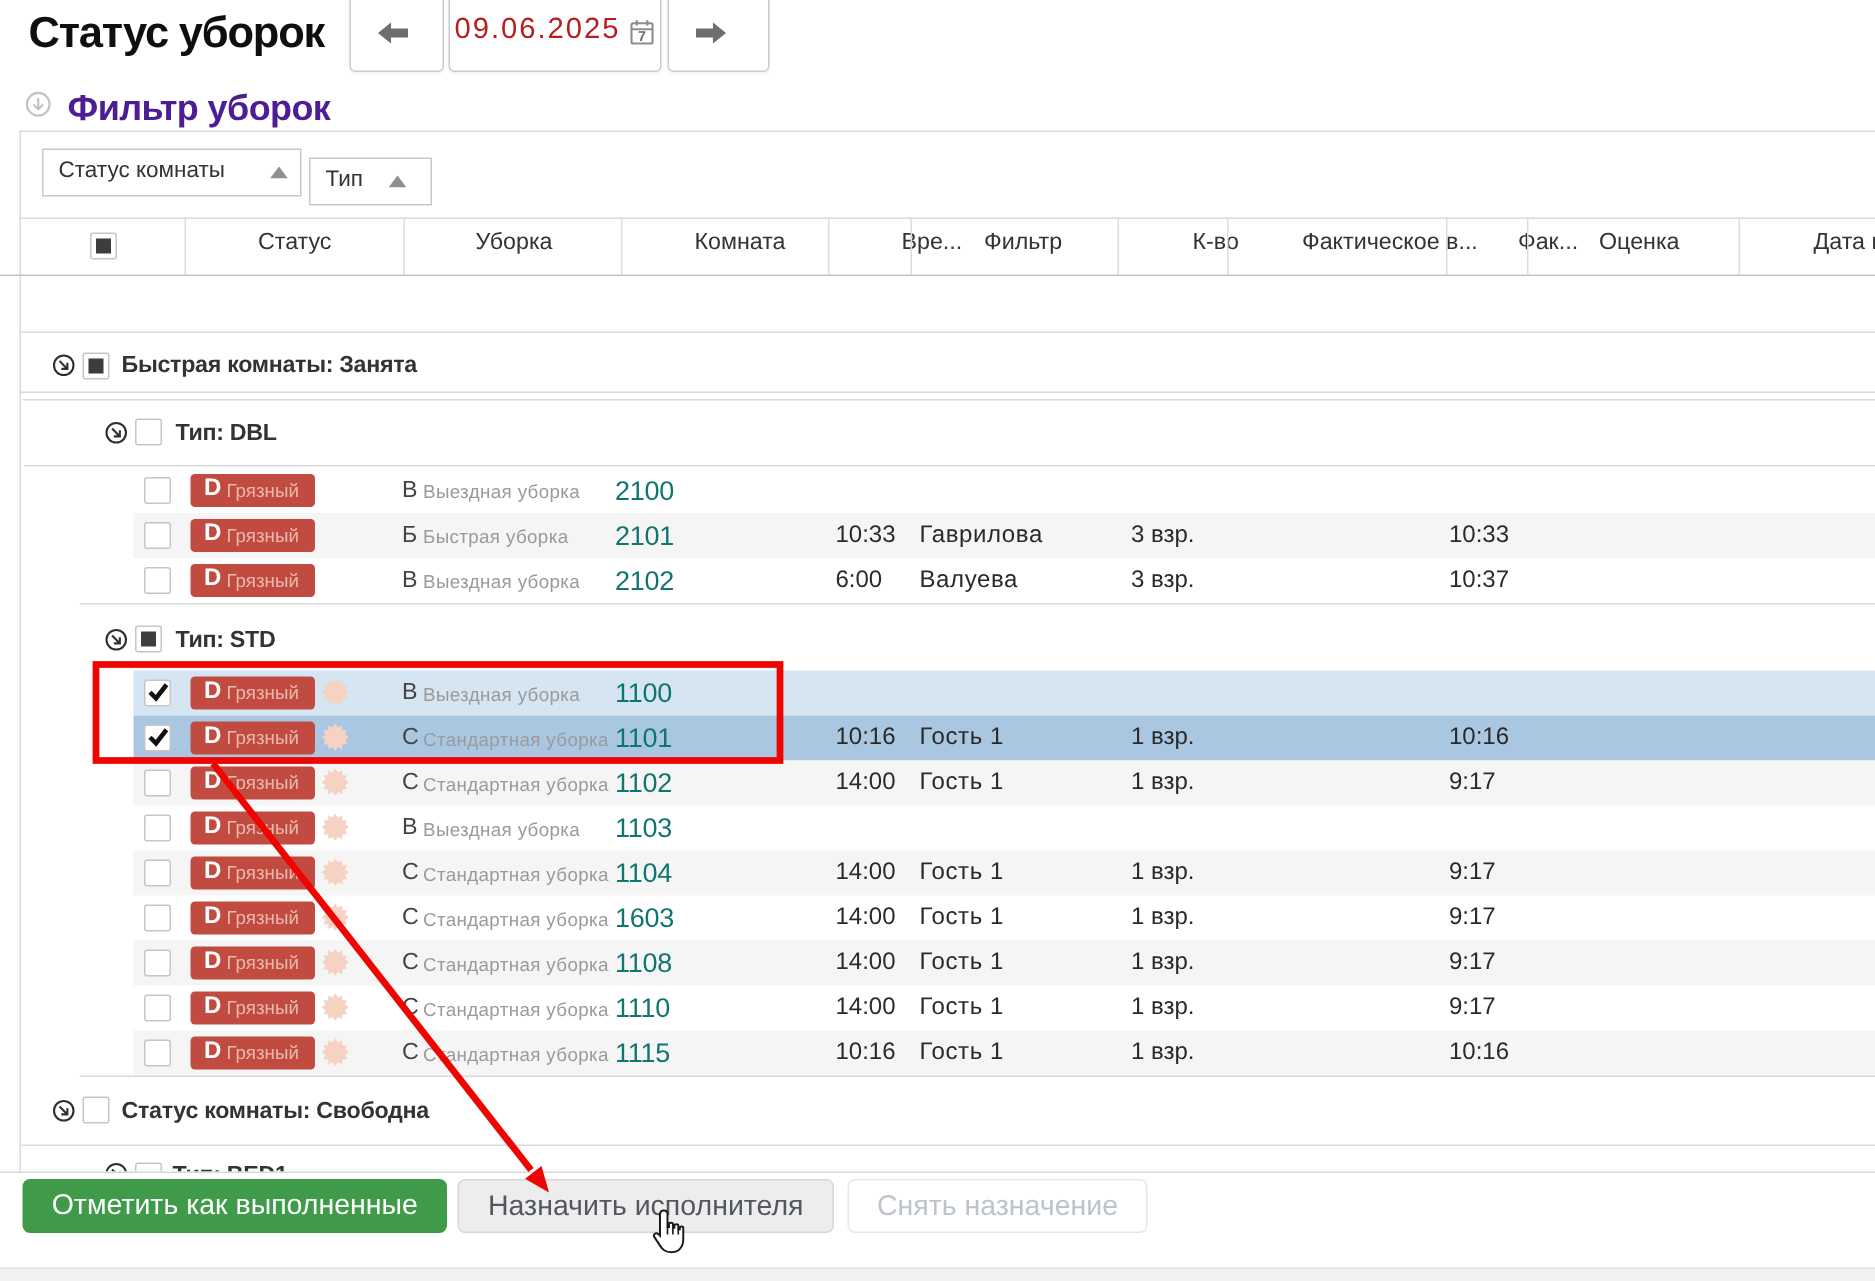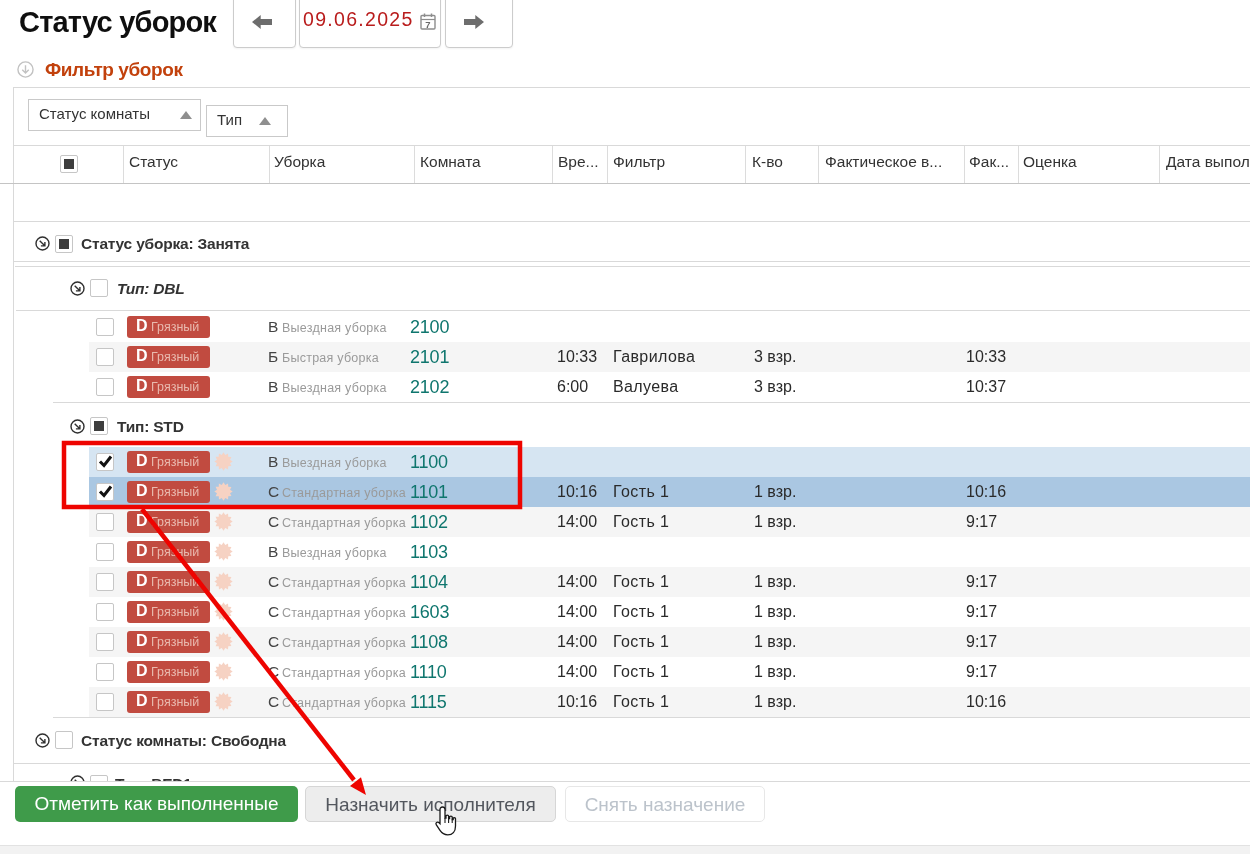--- a/index.html
+++ b/index.html
@@ -3,26 +3,26 @@
 <meta charset="utf-8">
 <title>Статус уборок</title>
 <style>
   html,body{margin:0;padding:0;}
   body{width:1250px;height:854px;position:relative;overflow:hidden;background:#fff;
        font-family:"Liberation Sans",sans-serif;color:#333;}
   .abs{position:absolute;}
   .title{left:19px;top:8px;font-size:29px;font-weight:bold;color:#0f0f0f;letter-spacing:-0.8px;line-height:1;}
   .navbtn{position:absolute;top:-10px;height:56px;background:#fff;border:1px solid #ccc;
           border-radius:4px;box-shadow:0 1px 2px rgba(0,0,0,0.05);}
-  .fhead{left:45px;top:59px;font-size:19px;font-weight:bold;color:#c2410c;letter-spacing:-0.4px;line-height:1.2;}
+  .fhead{left:45px;top:59px;font-size:24px;font-weight:bold;color:#4c1d95;letter-spacing:-0.4px;line-height:1.2;}
   .panel{left:13px;top:87px;width:1237px;height:694px;border-left:1px solid #d9d9d9;border-top:1px solid #d9d9d9;}
   .dd{position:absolute;background:#fff;border:1px solid #c9c9c9;font-size:15px;color:#333;}
   .hline{position:absolute;height:1px;background:#d9d9d9;}
   .vline{position:absolute;width:1px;background:#dcdcdc;}
-  .hdr{position:absolute;font-size:15.5px;color:#333;top:0;white-space:nowrap;}
+  .hdr{position:absolute;font-size:15.5px;color:#333;top:0;white-space:nowrap;margin-left:43px;}
   .row{position:absolute;left:0;width:1250px;height:30px;font-size:15px;}
   .row span{position:absolute;top:6px;white-space:nowrap;}
   .grow{position:absolute;left:0;width:1250px;font-weight:bold;font-size:15.5px;color:#333;letter-spacing:-0.2px;}
   .cb{position:absolute;width:16px;height:16px;background:#fff;border:1px solid #c6c6c6;border-radius:2px;}
   .cbsq{position:absolute;left:3px;top:3px;width:10px;height:10px;background:#3d3d3d;}
   .badge{position:absolute;left:127px;top:4px;width:83px;height:22px;background:#c14b40;border-radius:3px;}
   .badge b{position:absolute;left:9px;top:1px;font-size:16px;color:#fff;font-weight:bold;}
   .badge i{position:absolute;left:24px;top:4px;font-size:12.5px;color:#e9b9ae;font-style:normal;}
   .cl-l{position:absolute;left:268px;top:6px;font-size:15.5px;color:#444;}
   .cl-d{position:absolute;left:282px;top:8.5px;font-size:12.5px;color:#9a9a9a;letter-spacing:0.25px;}
@@ -107,32 +107,32 @@
 
 <div class="hline" style="left:13px;top:221px;width:1237px;"></div>
 <div class="grow" style="top:221px;height:40px;">
   <svg style="position:absolute;left:35px;top:15px;" width="15" height="15" viewBox="0 0 15 15">
     <circle cx="7.5" cy="7.5" r="6.5" fill="none" stroke="#2f2f2f" stroke-width="1.4"></circle>
     <path d="M4.7 4.7 L9.8 9.8 M9.9 5.9 L9.9 9.9 L5.9 9.9" fill="none" stroke="#2f2f2f" stroke-width="1.4"></path>
   </svg>
   <div class="cb" style="left:55px;top:14px;">
       <div class="cbsq"></div>
     </div>
-  <span style="position:absolute;left:81px;top:14px;">Статус уборка: Занята</span>
+  <span style="position:absolute;left:81px;top:14px;">Быстрая комнаты: Занята</span>
 </div>
 <div class="hline" style="left:14px;top:261px;width:1236px;"></div>
 <div class="hline" style="left:15px;top:266px;width:1235px;"></div>
 
 <div class="grow" style="top:266px;height:41px;">
   <svg style="position:absolute;left:70px;top:15px;" width="15" height="15" viewBox="0 0 15 15">
     <circle cx="7.5" cy="7.5" r="6.5" fill="none" stroke="#2f2f2f" stroke-width="1.4"></circle>
     <path d="M4.7 4.7 L9.8 9.8 M9.9 5.9 L9.9 9.9 L5.9 9.9" fill="none" stroke="#2f2f2f" stroke-width="1.4"></path>
   </svg>
   <div class="cb" style="left:90px;top:13px;"></div>
-  <span style="position:absolute;left:117px;top:14px;font-style:italic;">Тип: DBL</span>
+  <span style="position:absolute;left:117px;top:14px;">Тип: DBL</span>
 </div>
 <div class="hline" style="left:16px;top:310px;width:1234px;"></div>
 
 <div class="row" style="top:312px;">
   <div class="cb" style="left:96px;top:6px;"></div>
   <div class="badge">
       <b>D</b>
       <i>Грязный</i>
     </div>
   <div class="cl-l">В</div>

